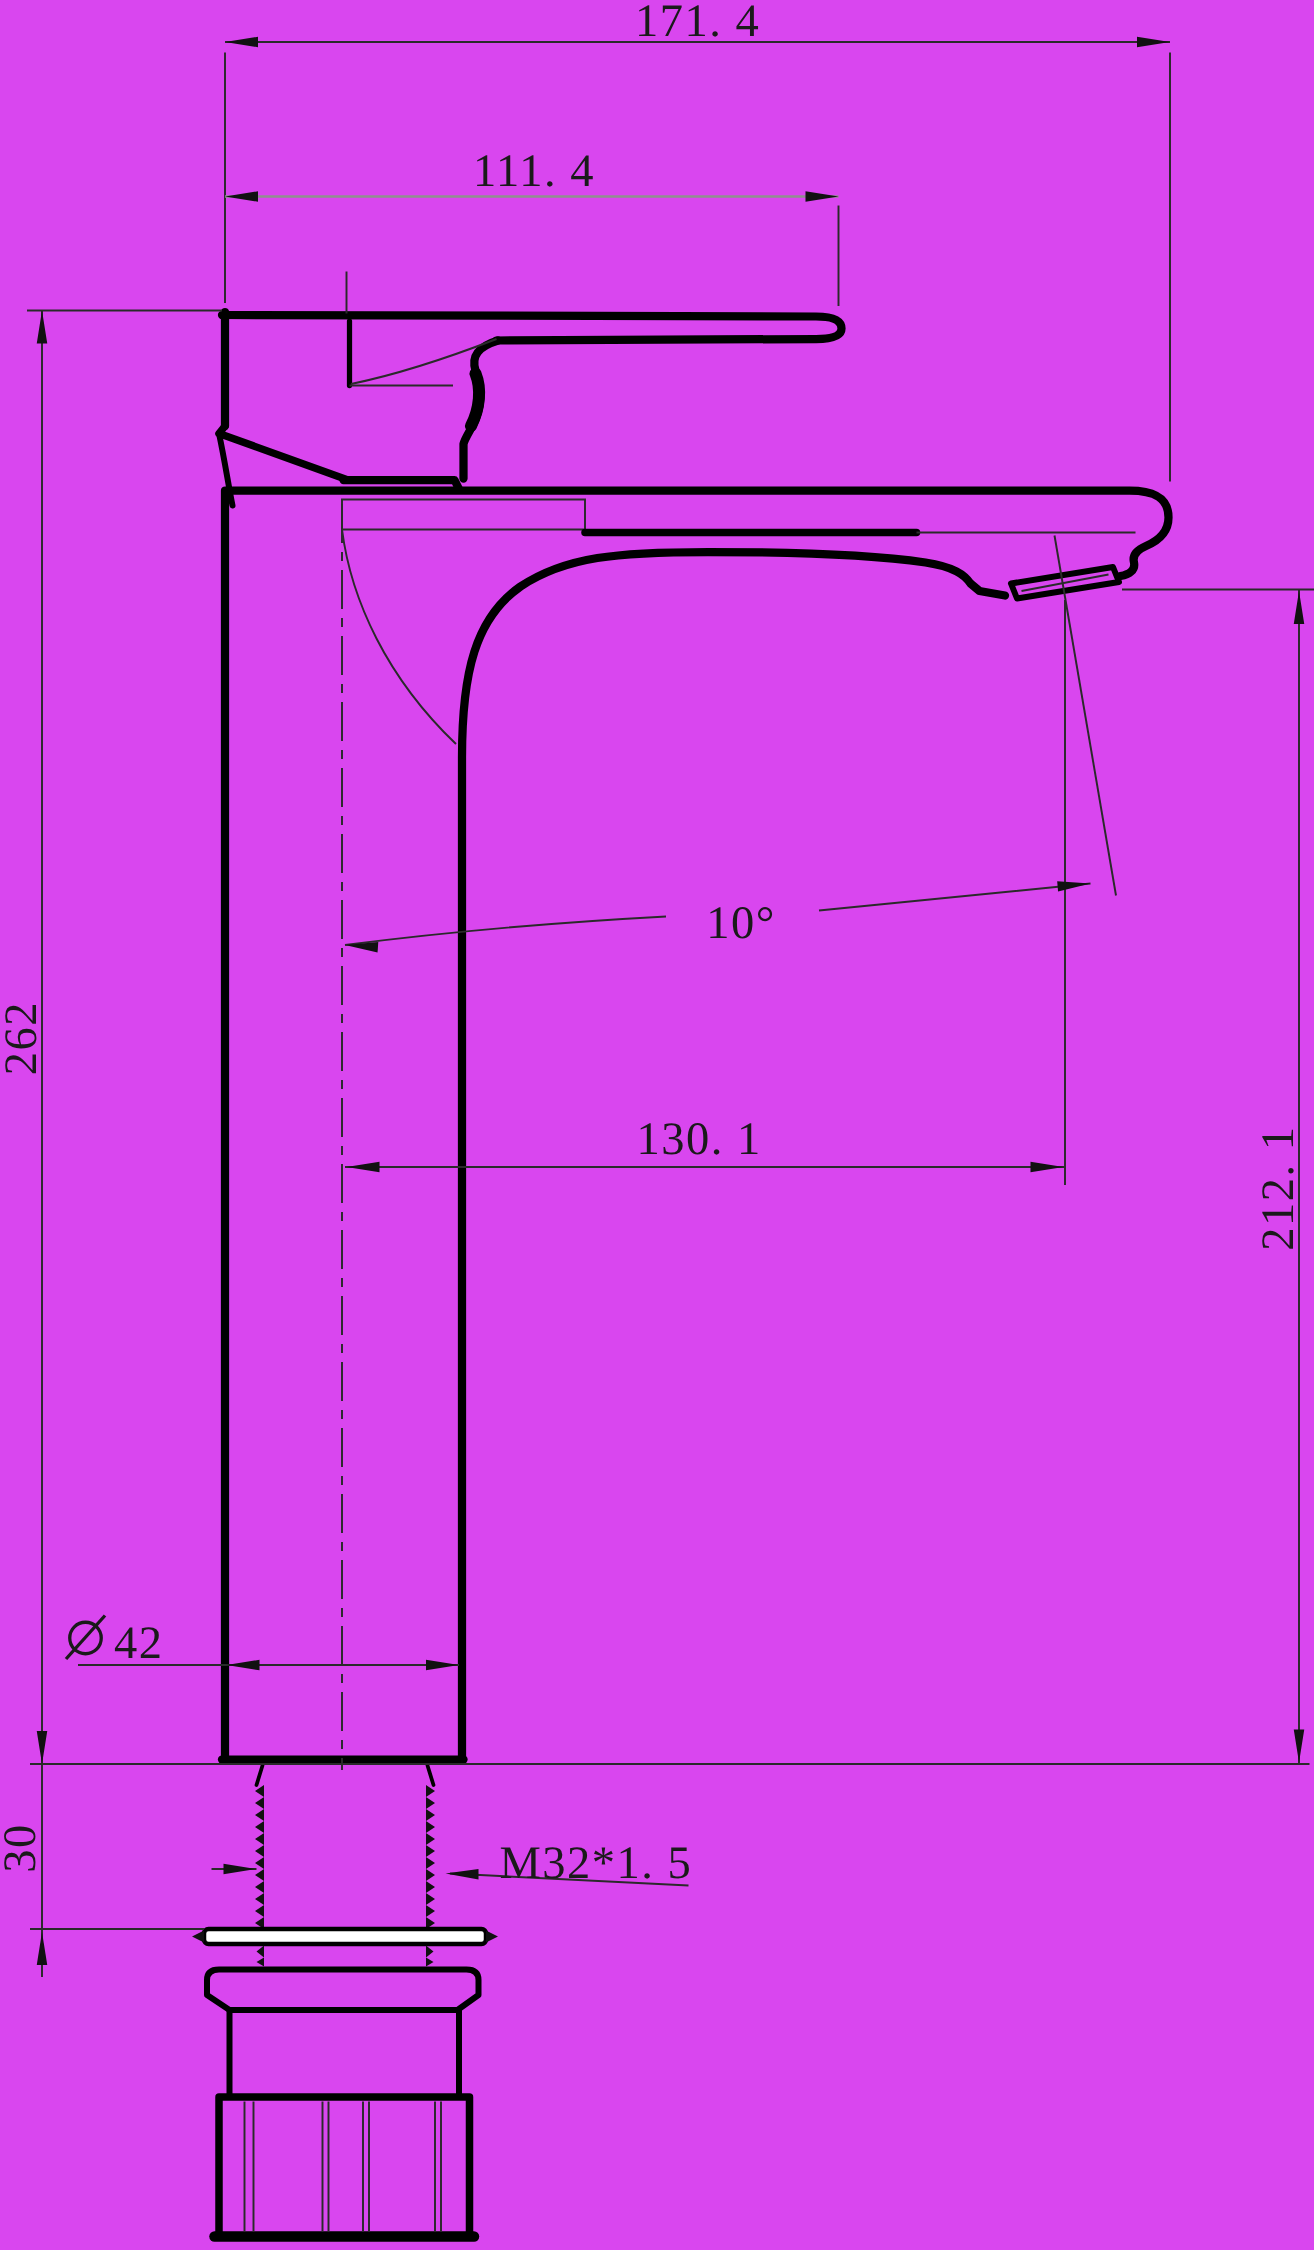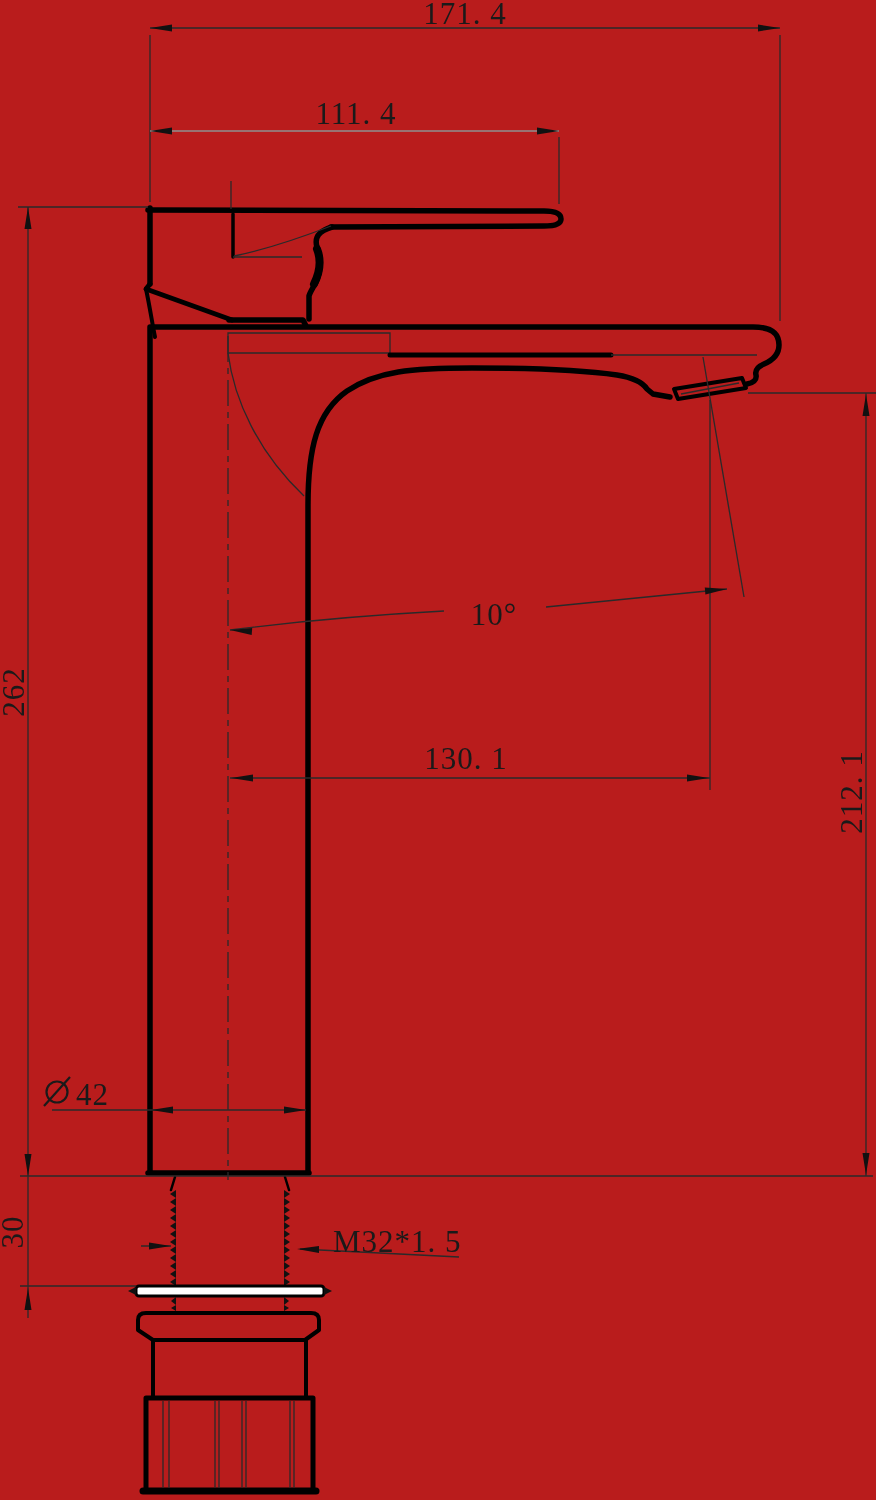--- a/index.html
+++ b/index.html
@@ -1,16 +1,16 @@
 <!DOCTYPE html>
 <html><head>
 <meta charset="utf-8">
 <style>
   html,body{margin:0;padding:0;background:#ffffff;}
-  .canvas{width:876px;height:1500px;position:relative;background:#b91c1c;margin:0;}
+  .canvas{width:876px;height:1500px;position:relative;background:#d946ef;margin:0;}
   svg{display:block;}
   text{font-family:"Liberation Serif","DejaVu Serif",serif;fill:#1a1a1a;letter-spacing:1px;}
   .dim-t{font-size:31px;}
   .outline{stroke:#000;fill:none;stroke-linecap:round;stroke-linejoin:round;}
   .thin{stroke:#2a2a2a;stroke-width:1.3;fill:none;}
   .thin-gray{stroke:#8f8f8f;stroke-width:1.6;fill:none;}
   .arrow{fill:#111;stroke:none;}
 </style>
 </head>
 <body>

